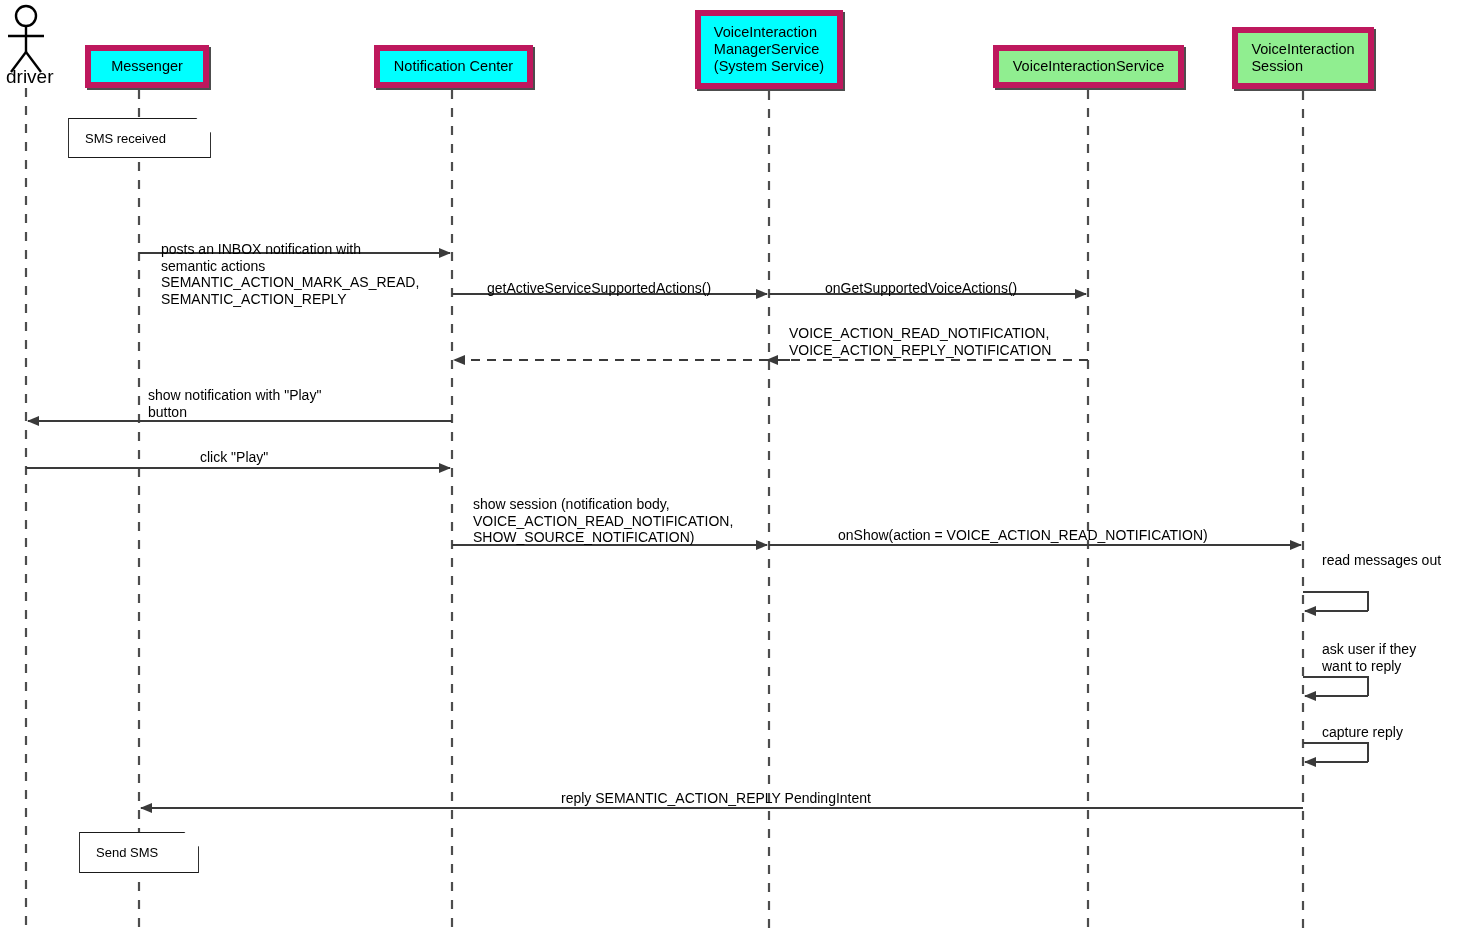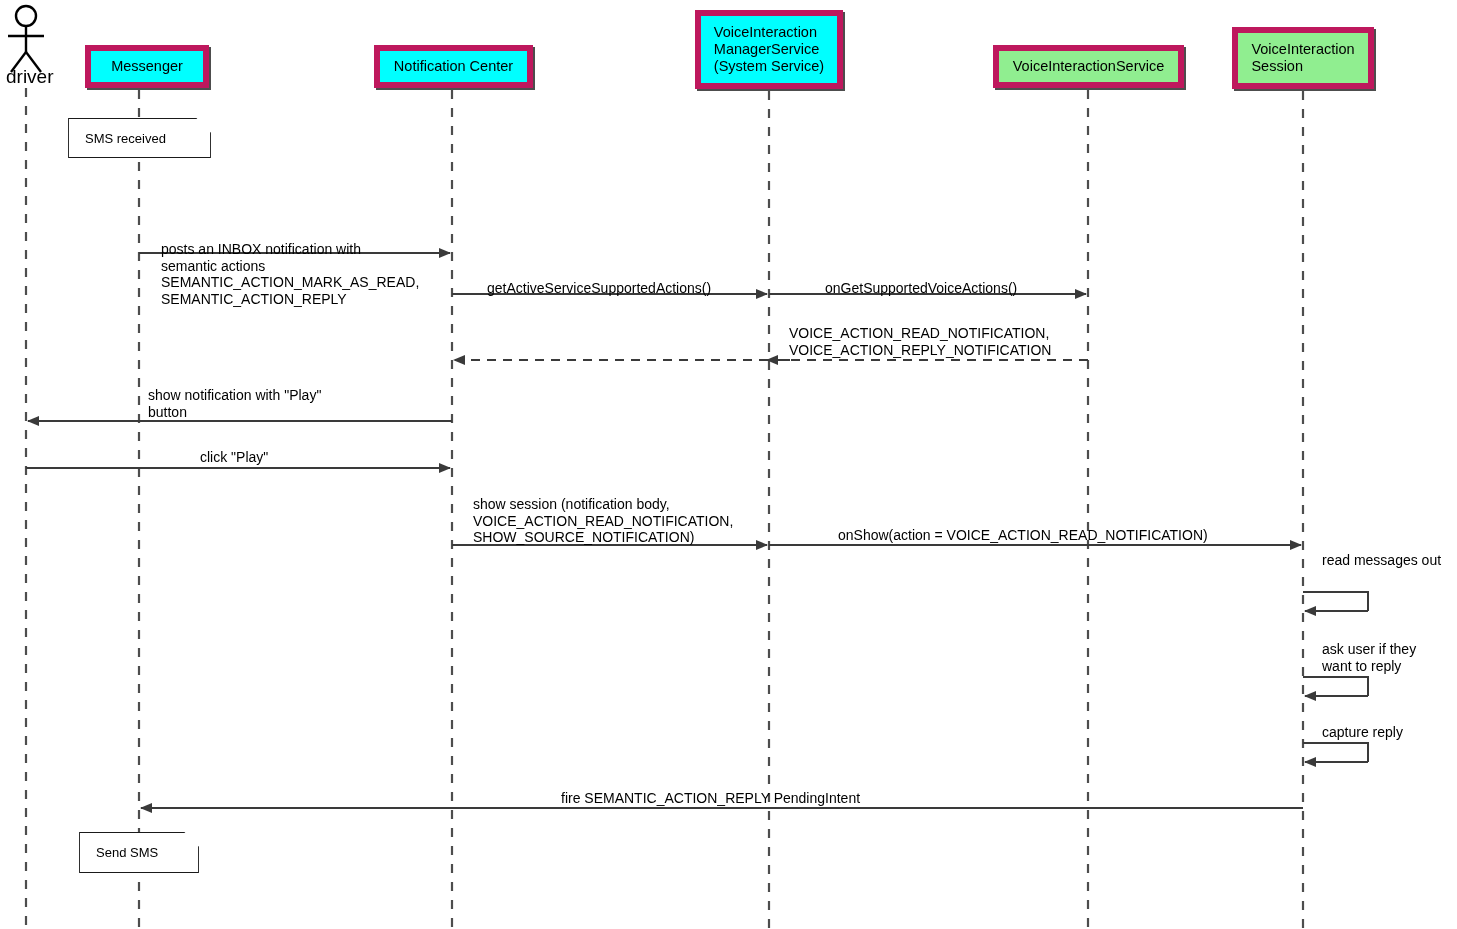--- a/index.html
+++ b/index.html
@@ -181,21 +181,21 @@
 button</div>
 
   <div class="msg-label" style="left:200px; top:449px;">click "Play"</div>
 
   <div class="msg-label" style="left:473px; top:496px;">show session (notification body,
 VOICE_ACTION_READ_NOTIFICATION,
 SHOW_SOURCE_NOTIFICATION)</div>
 
   <div class="msg-label" style="left:838px; top:527px;">onShow(action = VOICE_ACTION_READ_NOTIFICATION)</div>
 
-  <div class="msg-label" style="left:561px; top:790px;">fire SEMANTIC_ACTION_REPLY PendingIntent</div>
+  <div class="msg-label" style="left:561px; top:790px;">reply SEMANTIC_ACTION_REPLY PendingIntent</div>
 
   <div class="msg-label" style="left:1322px; top:552px;">read messages out</div>
 
   <div class="msg-label" style="left:1322px; top:641px;">ask user if they
 want to reply</div>
 
   <div class="msg-label" style="left:1322px; top:724px;">capture reply</div>
 
 </div>
 

